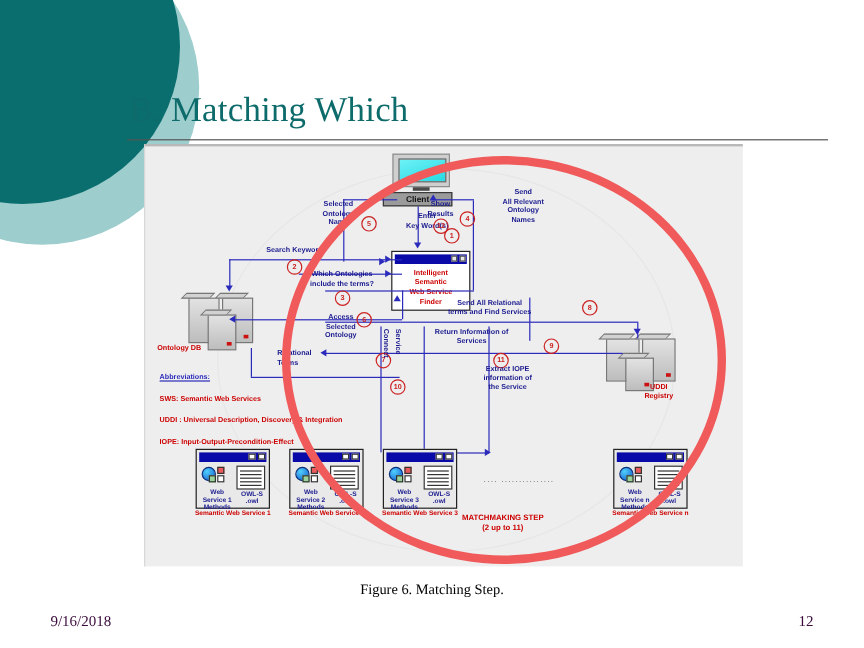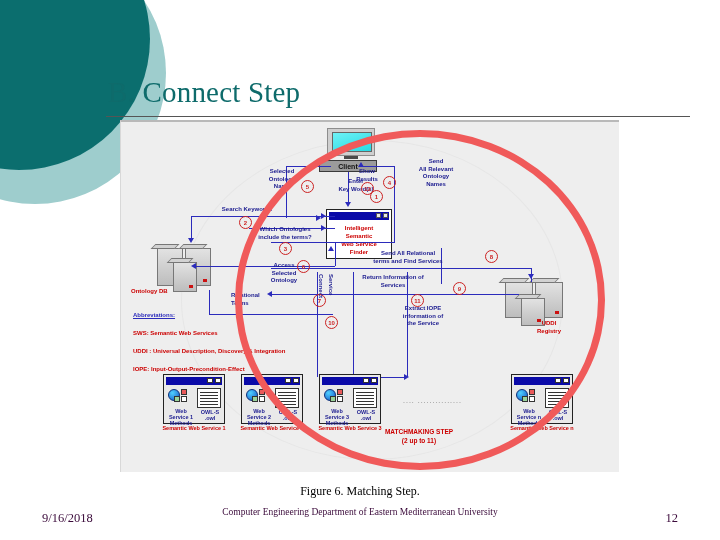--- a/index.html
+++ b/index.html
@@ -165,21 +165,21 @@
     position:absolute;right:42px;top:511px;
     font-family:"Liberation Serif", serif;font-size:12.5px;color:#3b0b3b;
   }
 </style>
 </head>
 <body>
 
 <div class="deco-light"></div>
 <div class="deco-dark"></div>
 
-<div class="title">B. Connect Step</div>
+<div class="title">B. Matching Which</div>
 <div class="title-rule"></div>
 
 <div class="figure">
 
   <div class="faint-arc"></div>
 
   <div class="monitor">
     <div class="screen">
       <div class="glass"></div>
     </div>
@@ -427,15 +427,14 @@
 
   <div class="mm">MATCHMAKING STEP
 (2 up to 11)</div>
 
   <div class="red-ring"></div>
 </div>
 
 <div class="caption">Figure 6. Matching Step.</div>
 <div class="date">9/16/2018</div>
 <div class="credit">
-  <div>Computer Engineering Department of Eastern Mediterranean University</div>
 </div>
 <div class="pageno">12</div>
 
 </body></html>

